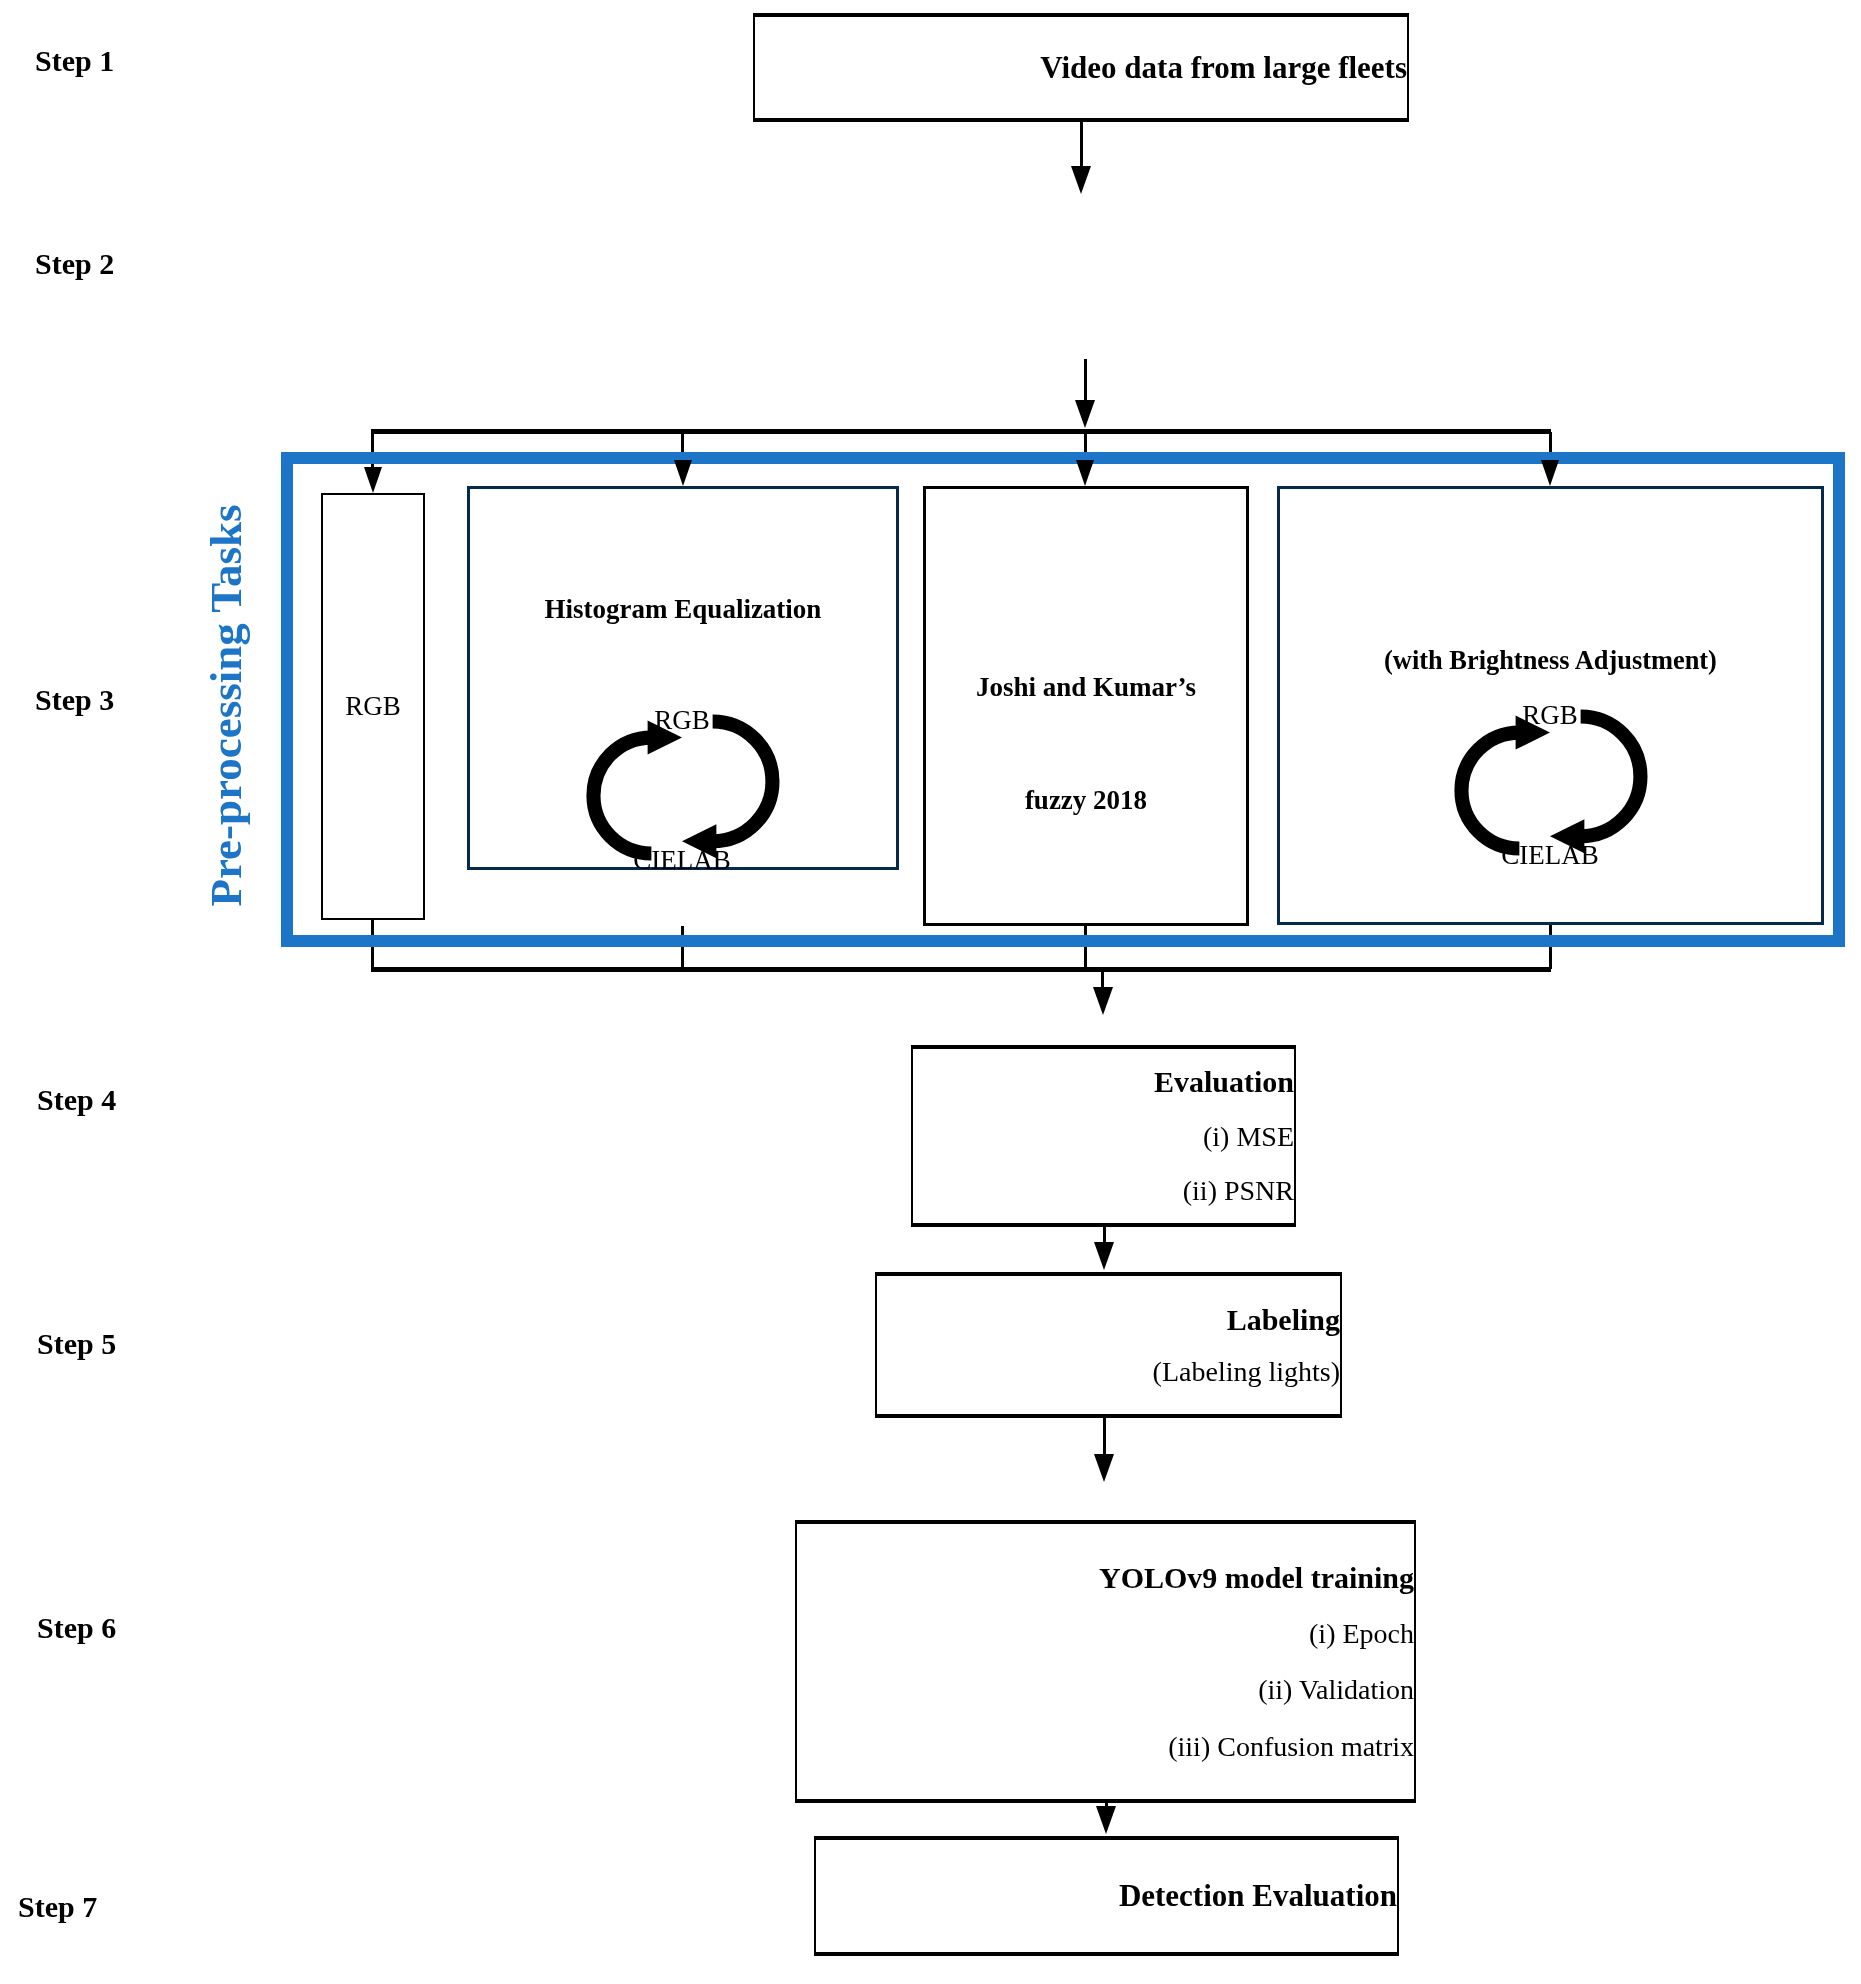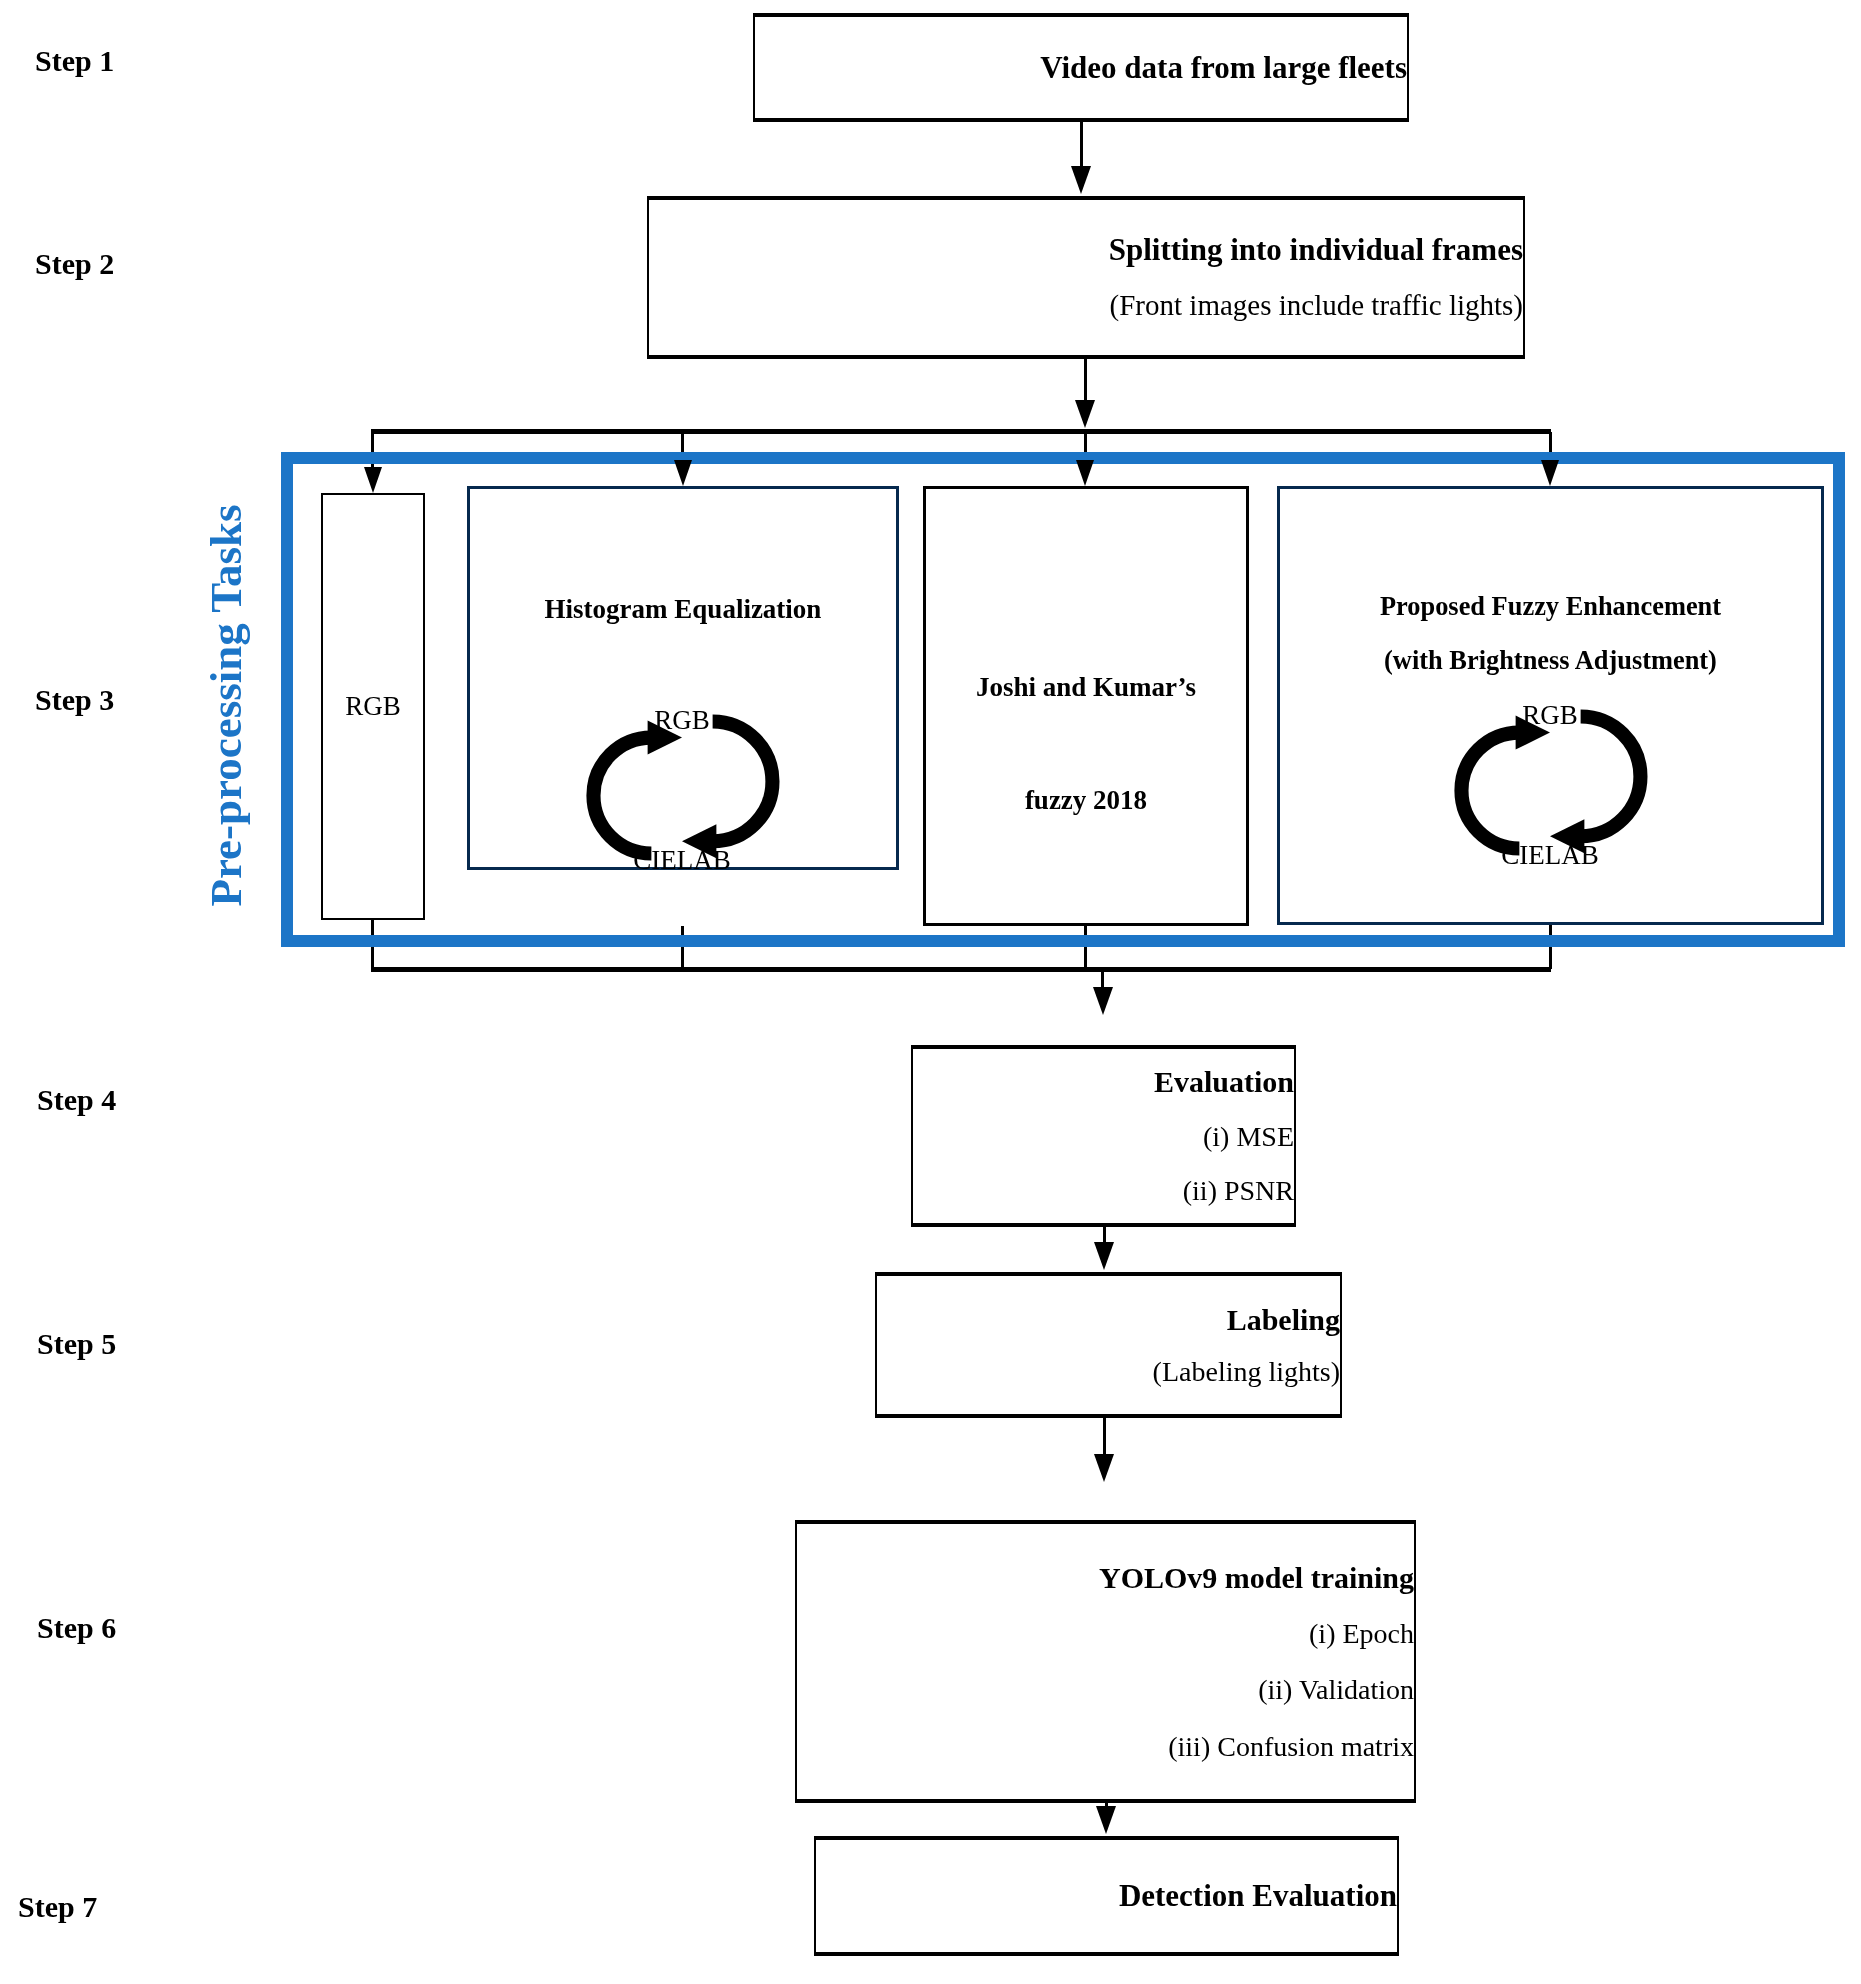--- a/index.html
+++ b/index.html
@@ -55,24 +55,20 @@
   <div class="steplabel" style="left:37px;top:1609px;">Step 6</div>
   <div class="steplabel" style="left:18px;top:1888px;">Step 7</div>
 
   <div class="fbox" style="left:753px;top:13.2px;width:656px;height:109px;">
     <span class="title">Video data from large fleets</span>
   </div>
 
   <div class="vline" style="left:1080px;top:122px;height:45px;"></div>
   <div class="ahead" style="left:1071px;top:166px;"></div>
 
-  <div class="fbox" style="left:647px;top:196px;width:878px;height:163px;gap:22.7px;">
-    <span class="title">Splitting into individual frames</span>
-    <span class="sub">(Front images include traffic lights)</span>
-  </div>
 
   <div class="vline" style="left:1084px;top:359px;height:43px;"></div>
   <div class="ahead" style="left:1075px;top:400px;"></div>
 
   <div class="hline" style="left:371px;top:429px;width:1180px;"></div>
 
   <div class="vline" style="left:371px;top:432px;height:38px;"></div>
   <div class="vline" style="left:681px;top:432px;height:32px;"></div>
   <div class="vline" style="left:1084px;top:432px;height:32px;"></div>
   <div class="vline" style="left:1549px;top:432px;height:32px;"></div>
@@ -102,21 +98,20 @@
       <span class="cbot">CIELAB</span>
     </div>
   </div>
 
   <div class="ibox black" style="left:923px;top:486px;width:326px;height:440px;">
     <div class="innertitle" style="top:183px;">Joshi and Kumar’s</div>
     <div class="innertitle" style="top:296px;">fuzzy 2018</div>
   </div>
 
   <div class="ibox navy" style="left:1277px;top:486px;width:547px;height:439px;">
-    <div class="proptitle" style="top:103px;">Proposed Fuzzy Enhancement</div>
     <div class="proptitle" style="top:157px;">(with Brightness Adjustment)</div>
     <div class="cycle" style="left:119px;top:204px;">
       <svg viewBox="0 0 640 380">
         <path d="M 255 330 A 123 123 0 0 1 255 84" stroke="#000" stroke-width="30" fill="none"></path>
         <polygon points="247,48 247,120 320,84" fill="#000"></polygon>
         <path d="M 385 50 A 127 127 0 0 1 385 304" stroke="#000" stroke-width="30" fill="none"></path>
         <polygon points="393,268 393,340 320,304" fill="#000"></polygon>
       </svg>
       <span class="ctop">RGB</span>
       <span class="cbot">CIELAB</span>

